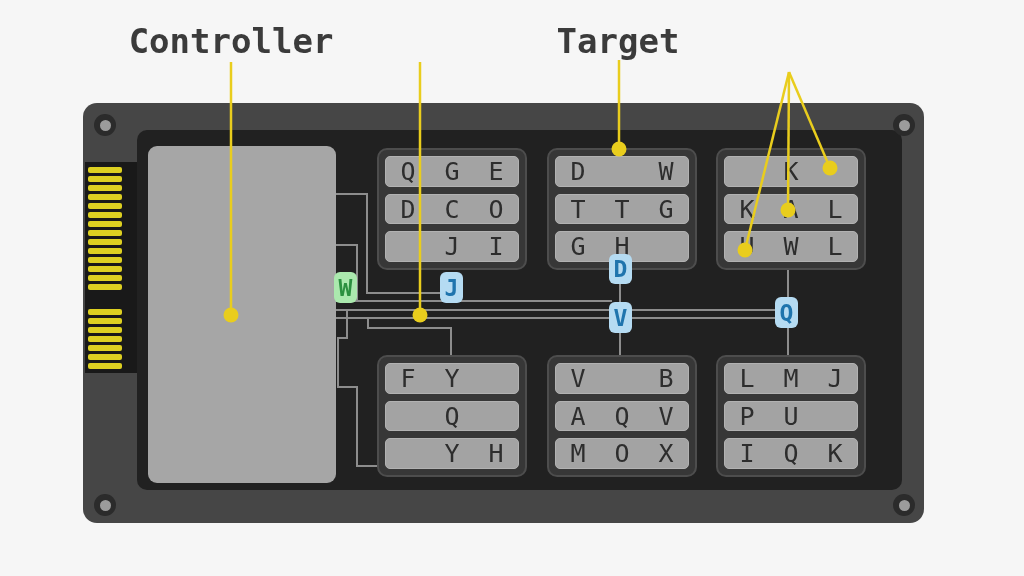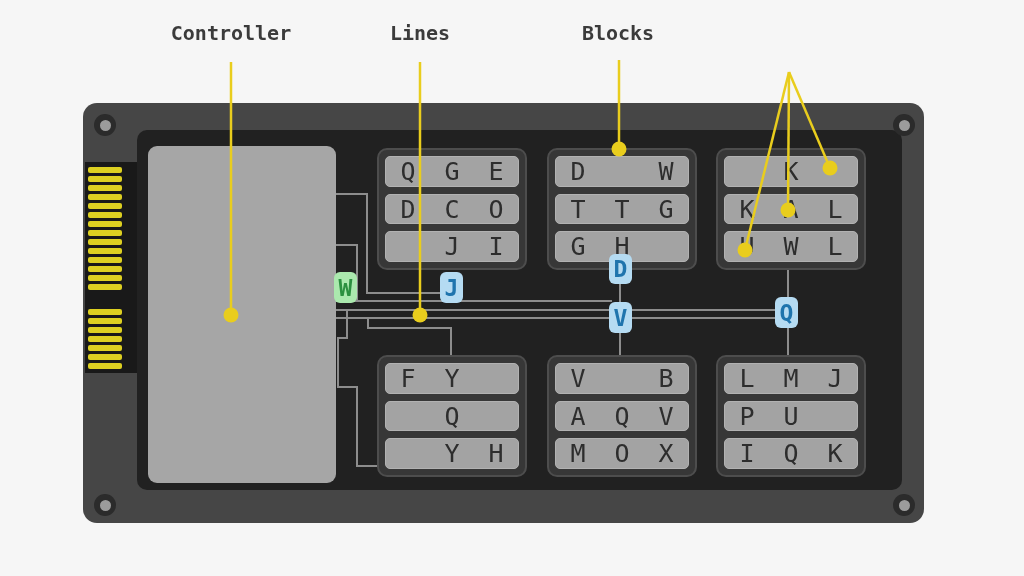--- a/index.html
+++ b/index.html
@@ -8,21 +8,21 @@
     --controller:#a6a6a6; --grid-bg:#373737; --grid-border:#4d4d4d;
     --row-bg:#a3a3a3; --row-border:#b2b2b2; --letter:#2d2d2d;
     --badge-blue-bg:#b5dbf2; --badge-blue-fg:#1f74ad;
     --badge-green-bg:#abe9ae; --badge-green-fg:#2c9140;
     --screw-ring:#2b2b2b; --screw-center:#9c9c9c;
   }
   html,body{margin:0;padding:0;}
   .stage{position:relative;width:1024px;height:576px;background:var(--bg);
     overflow:hidden;font-family:"DejaVu Sans Mono","Liberation Mono",monospace;}
   .title{position:absolute;top:21px;transform:translateX(-50%);
-    font-weight:bold;font-size:20px;color:var(--title);white-space:nowrap;}
+    font-weight:bold;font-size:34px;color:var(--title);white-space:nowrap;}
   .board{position:absolute;left:83px;top:103px;width:841px;height:420px;
     background:var(--frame);border-radius:14px;}
   .panel{position:absolute;left:137px;top:130px;width:765px;height:360px;
     background:var(--panel);border-radius:10px;}
   .pins-block{position:absolute;left:85px;top:162px;width:52px;height:211px;
     background:var(--pins-block);}
   .pins{position:absolute;left:88px;width:34px;}
   .pin{width:34px;height:6px;margin-bottom:3px;border-radius:2px;background:var(--pin);}
   .controller{position:absolute;left:148px;top:146px;width:188px;height:337px;
     background:var(--controller);border-radius:9px;}
@@ -41,22 +41,21 @@
   .screw::after{content:"";width:11px;height:11px;border-radius:50%;
     background:var(--screw-center);}
   svg.layer{position:absolute;left:0;top:0;width:1024px;height:576px;pointer-events:none;}
 </style>
 </head>
 <body>
 
 <div class="stage">
 
   <div class="title" style="left:231px">Controller</div>
-  <div class="title" style="left:420px">Lines</div>
-  <div class="title" style="left:618px">Blocks</div>
+  <div class="title" style="left:618px">Target</div>
 
   <div class="board"></div>
   <div class="panel"></div>
   <div class="pins-block"></div>
   <div class="pins" style="top:167px">
       <div class="pin"></div>
       <div class="pin"></div>
       <div class="pin"></div>
       <div class="pin"></div>
       <div class="pin"></div>

